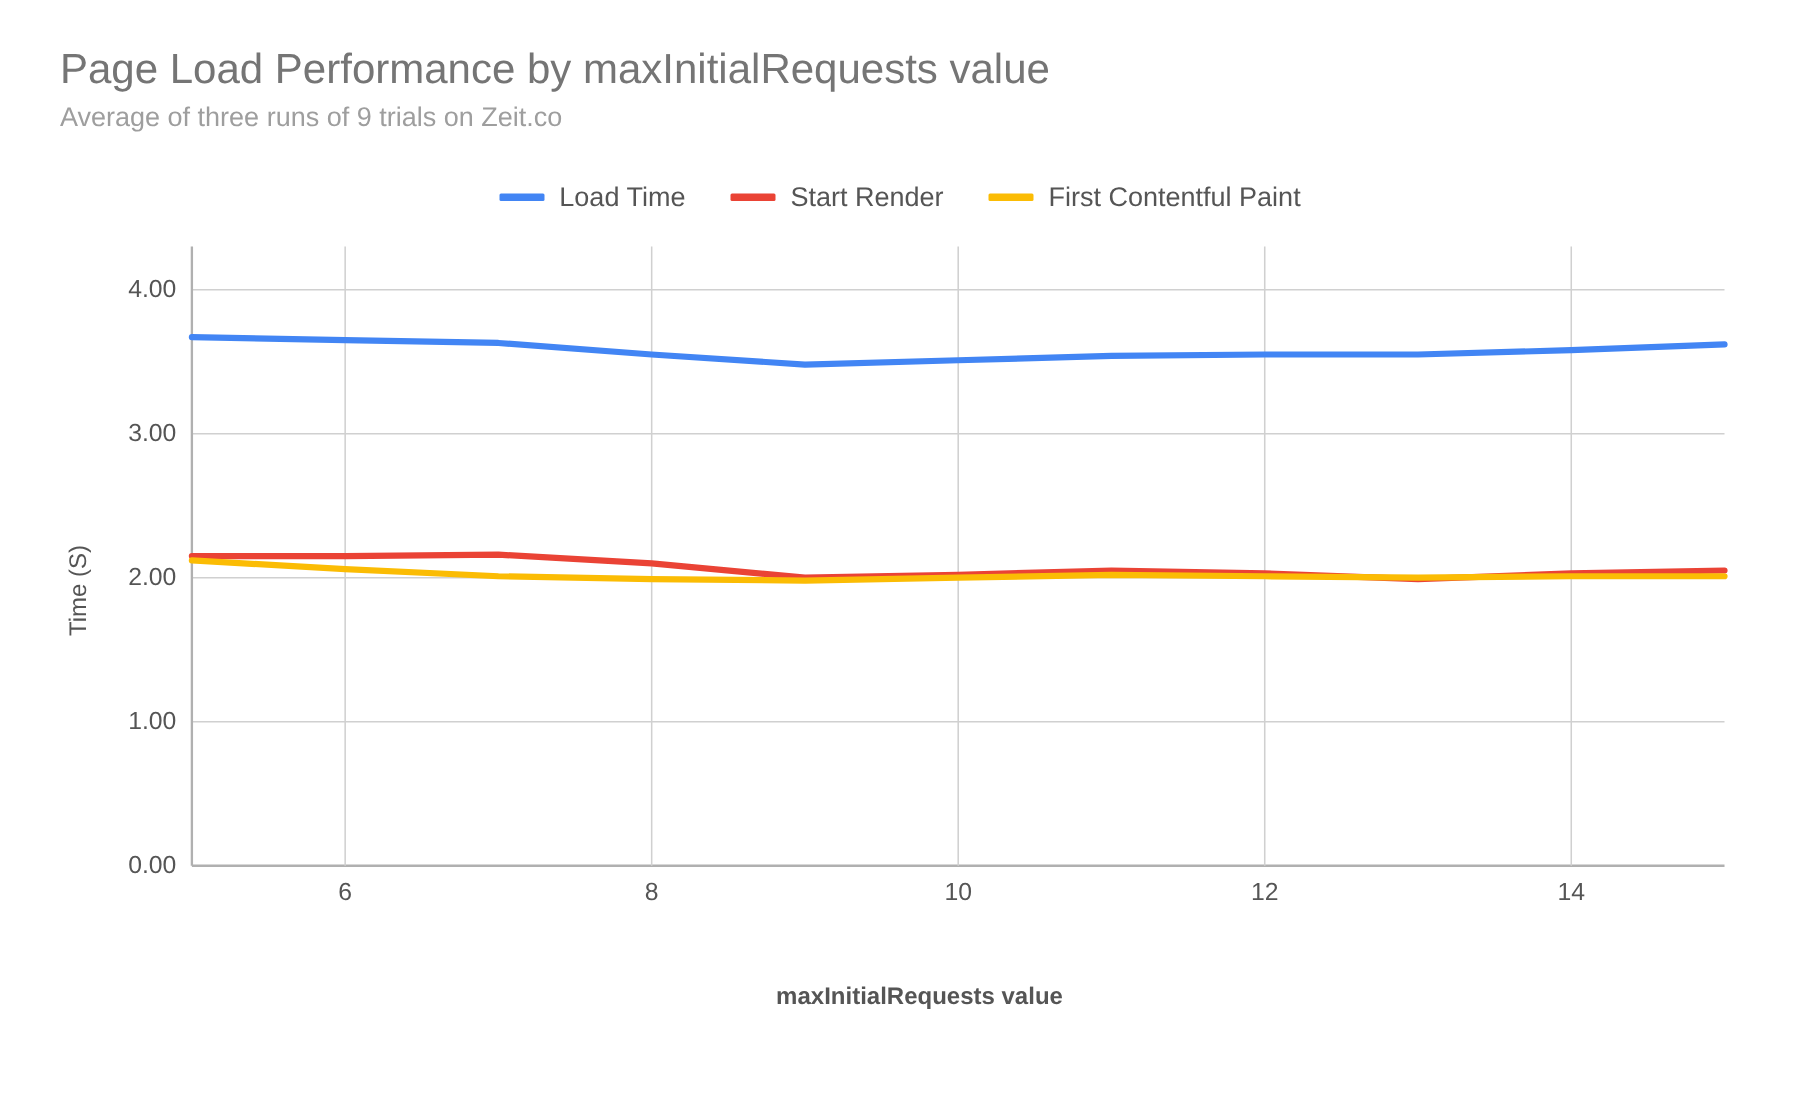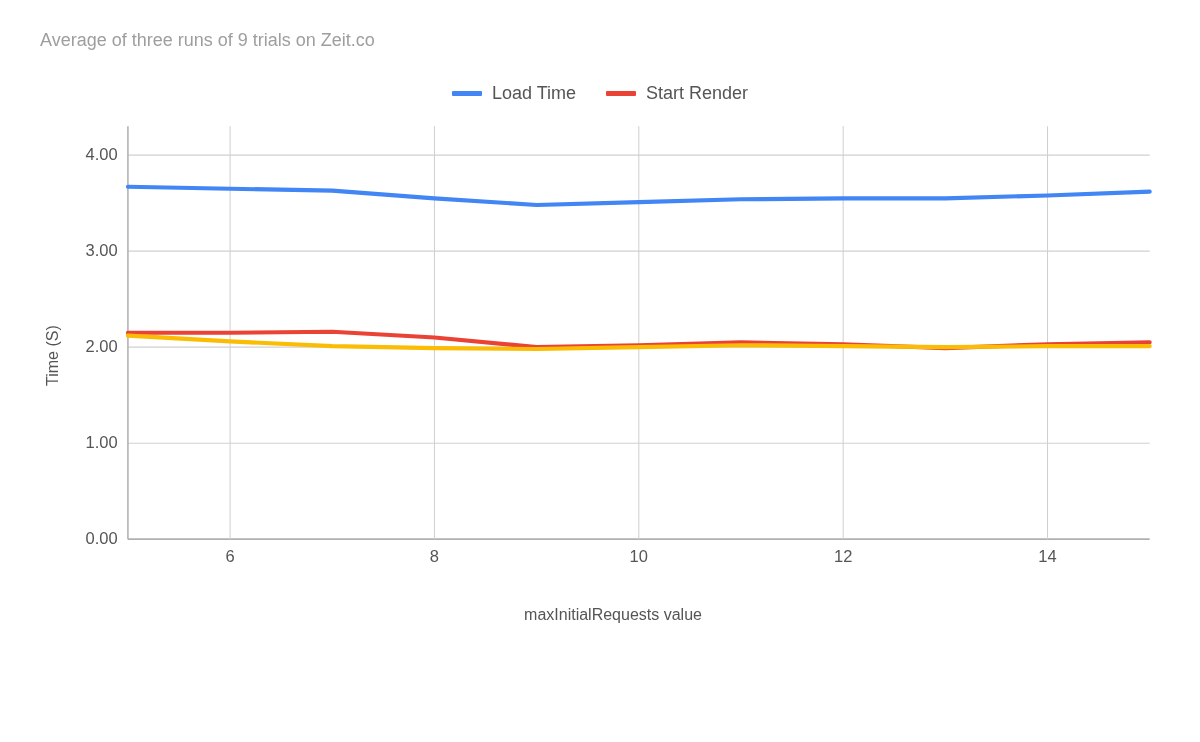--- a/index.html
+++ b/index.html
@@ -42,40 +42,45 @@
     text-align: center;
     font-size: 16px;
     color: #555;
     padding: 0 4px;
     display: flex;
     align-items: center;
     justify-content: center;
   }
   .plot-inner { flex: 1; display: flex; flex-direction: column; }
   .svg-area { flex: 1; position: relative; }
-  .x-axis-label { text-align: center; font-size: 16px; color: #555; margin-top: 36px; }
+  .x-axis-label { text-align: center; font-size: 16px; color: #555; margin-top: 48px; font-weight: bold; }
   svg { width: 100%; height: 100%; display: block; }
   .tick-text { font-size: 16px; fill: #555; }
   .grid-line { stroke: #d0d0d0; stroke-width: 1; }
   .baseline { stroke: #b0b0b0; stroke-width: 1.5; }
 </style>
 </head>
 <body>
 
 <div class="chart-container">
+  <div class="title">Page Load Performance by maxInitialRequests value</div>
   <div class="subtitle">Average of three runs of 9 trials on Zeit.co</div>
 
   <div class="legend" id="legend">
       <div class="legend-item">
         <div class="legend-swatch" style="background: rgb(66, 133, 244);"></div>
         <span>Load Time</span>
       </div>
       <div class="legend-item">
         <div class="legend-swatch" style="background: rgb(234, 67, 53);"></div>
         <span>Start Render</span>
+      </div>
+      <div class="legend-item">
+        <div class="legend-swatch" style="background: rgb(251, 188, 4);"></div>
+        <span>First Contentful Paint</span>
       </div>
     </div>
 
   <div class="plot-wrap">
     <div class="y-axis-label">Time (S)</div>
     <div class="plot-inner">
       <div class="svg-area">
         <svg id="chart-svg" viewBox="0 0 1060 440" preserveAspectRatio="none">
             <line x1="60" x2="1050" y1="410" y2="410" class="grid-line baseline"></line>
             <text x="50" y="415" text-anchor="end" class="tick-text">0.00</text>

